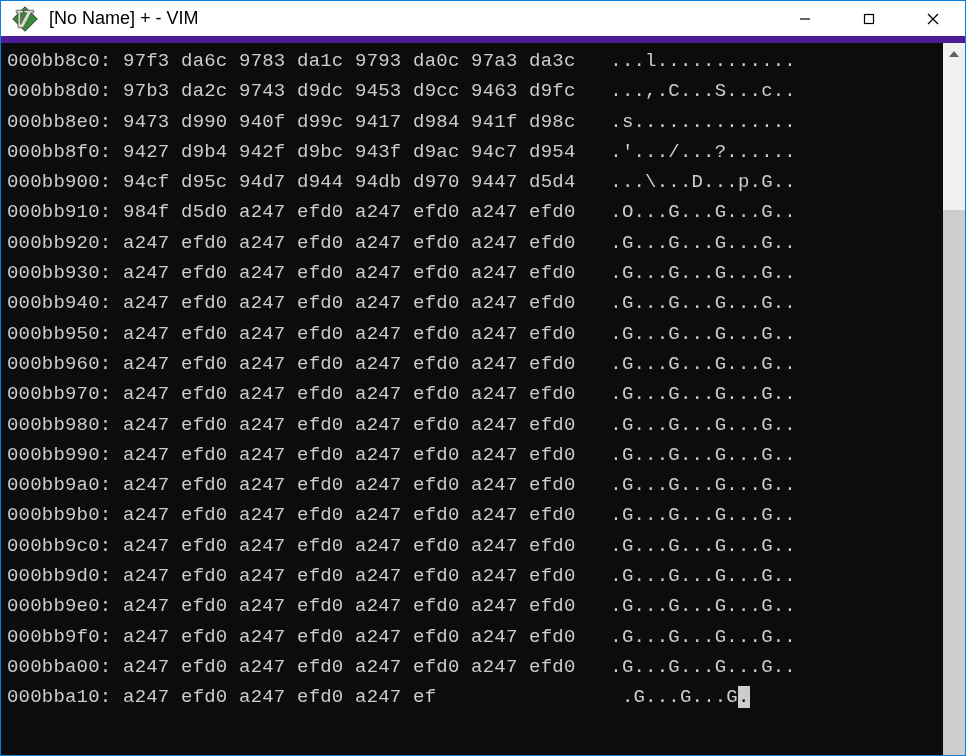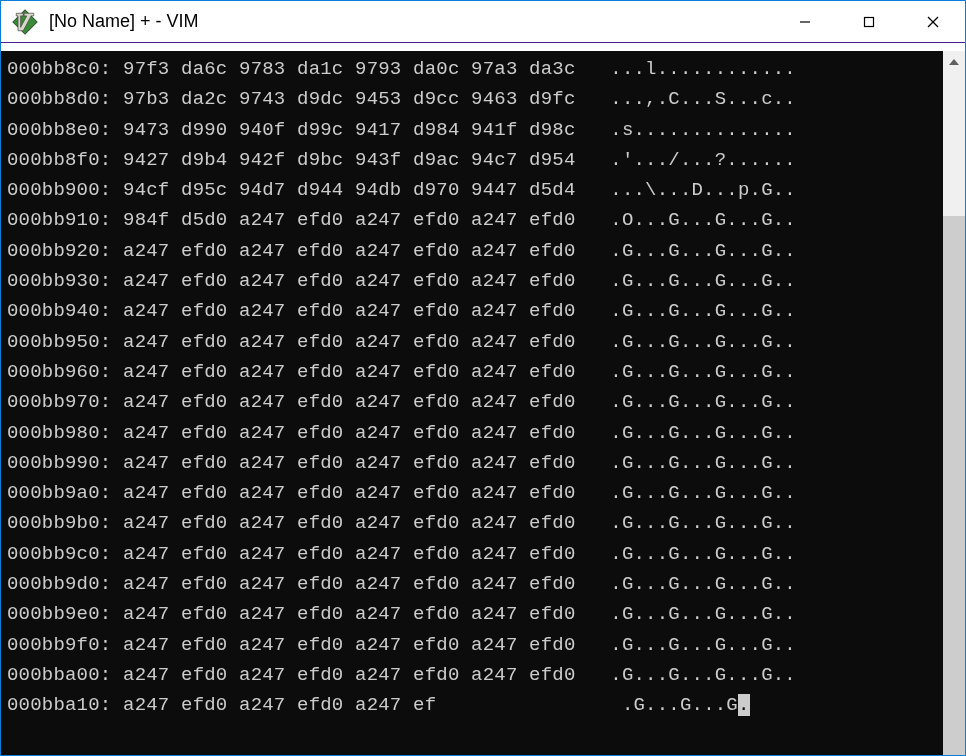--- a/index.html
+++ b/index.html
@@ -17,21 +17,21 @@
       border: 1px solid #0b7dda;
       display: flex;
       flex-direction: column;
     }
     .titlebar {
       height: 42px;
       background: #ffffff;
       display: flex;
       align-items: center;
       padding-left: 10px;
-      border-bottom: 1px solid #4c1d95;
+      border-bottom: 7px solid #4c1d95;
     }
     .app-icon {
       width: 28px;
       height: 28px;
       margin-right: 10px;
       position: relative;
       display: flex;
       align-items: center;
       justify-content: center;
     }
@@ -54,21 +54,20 @@
       font-size: 14px;
       color: #000;
       background: transparent;
     }
     .content-area {
       flex: 1;
       display: flex;
       background: #0c0c0c;
       position: relative;
       overflow: hidden;
-      margin-top: 8px;
     }
     .editor {
       flex: 1;
       padding: 3px 6px;
       font-family: Consolas, "Courier New", monospace;
       font-size: 19px;
       line-height: 30.3px;
       color: #cccccc;
       white-space: pre;
       overflow: hidden;

